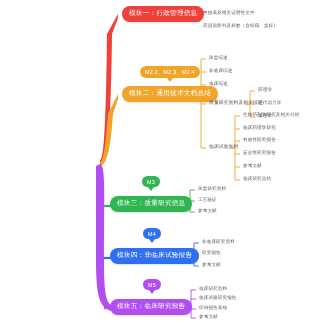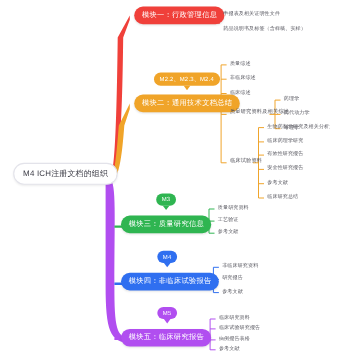--- a/index.html
+++ b/index.html
@@ -95,23 +95,20 @@
 
     <path d="M230 148 L 235 148 M235 116 L 235 180 M235 116 L 240 116 M235 129 L 240 129 M235 141 L 240 141 M235 154 L 240 154 M235 167 L 240 167 M235 180 L 240 180" stroke="#f0a429" stroke-width="0.9" fill="none"></path>
 
     <path d="M185 206 L 190 206 M190 190 L 190 212 M190 190 L 195 190 M190 201 L 195 201 M190 212 L 195 212" stroke="#2fb551" stroke-width="0.9" fill="none"></path>
 
     <path d="M189 258 L 194 258 M194 243 L 194 266 M194 243 L 199 243 M194 254 L 199 254 M194 266 L 199 266" stroke="#2f6ff0" stroke-width="0.9" fill="none"></path>
 
     <path d="M186 308 L 191 308 M191 290 L 191 318 M191 290 L 196 290 M191 299 L 196 299 M191 309 L 196 309 M191 318 L 196 318" stroke="#b14ef0" stroke-width="0.9" fill="none"></path>
   </svg>
 
-  <div class="node root">
-    <span>M4 ICH注册文档的组织</span>
-  </div>
 
   <div class="node mod m1">
     <span>模块一：行政管理信息</span>
   </div>
   <div class="node leaf" style="left:203px;top:11px;">
     <span>申报表及相关证明性文件</span>
   </div>
   <div class="node leaf" style="left:203px;top:24px;">
     <span>药品说明书及标签（含样稿、实样）</span>
   </div>

